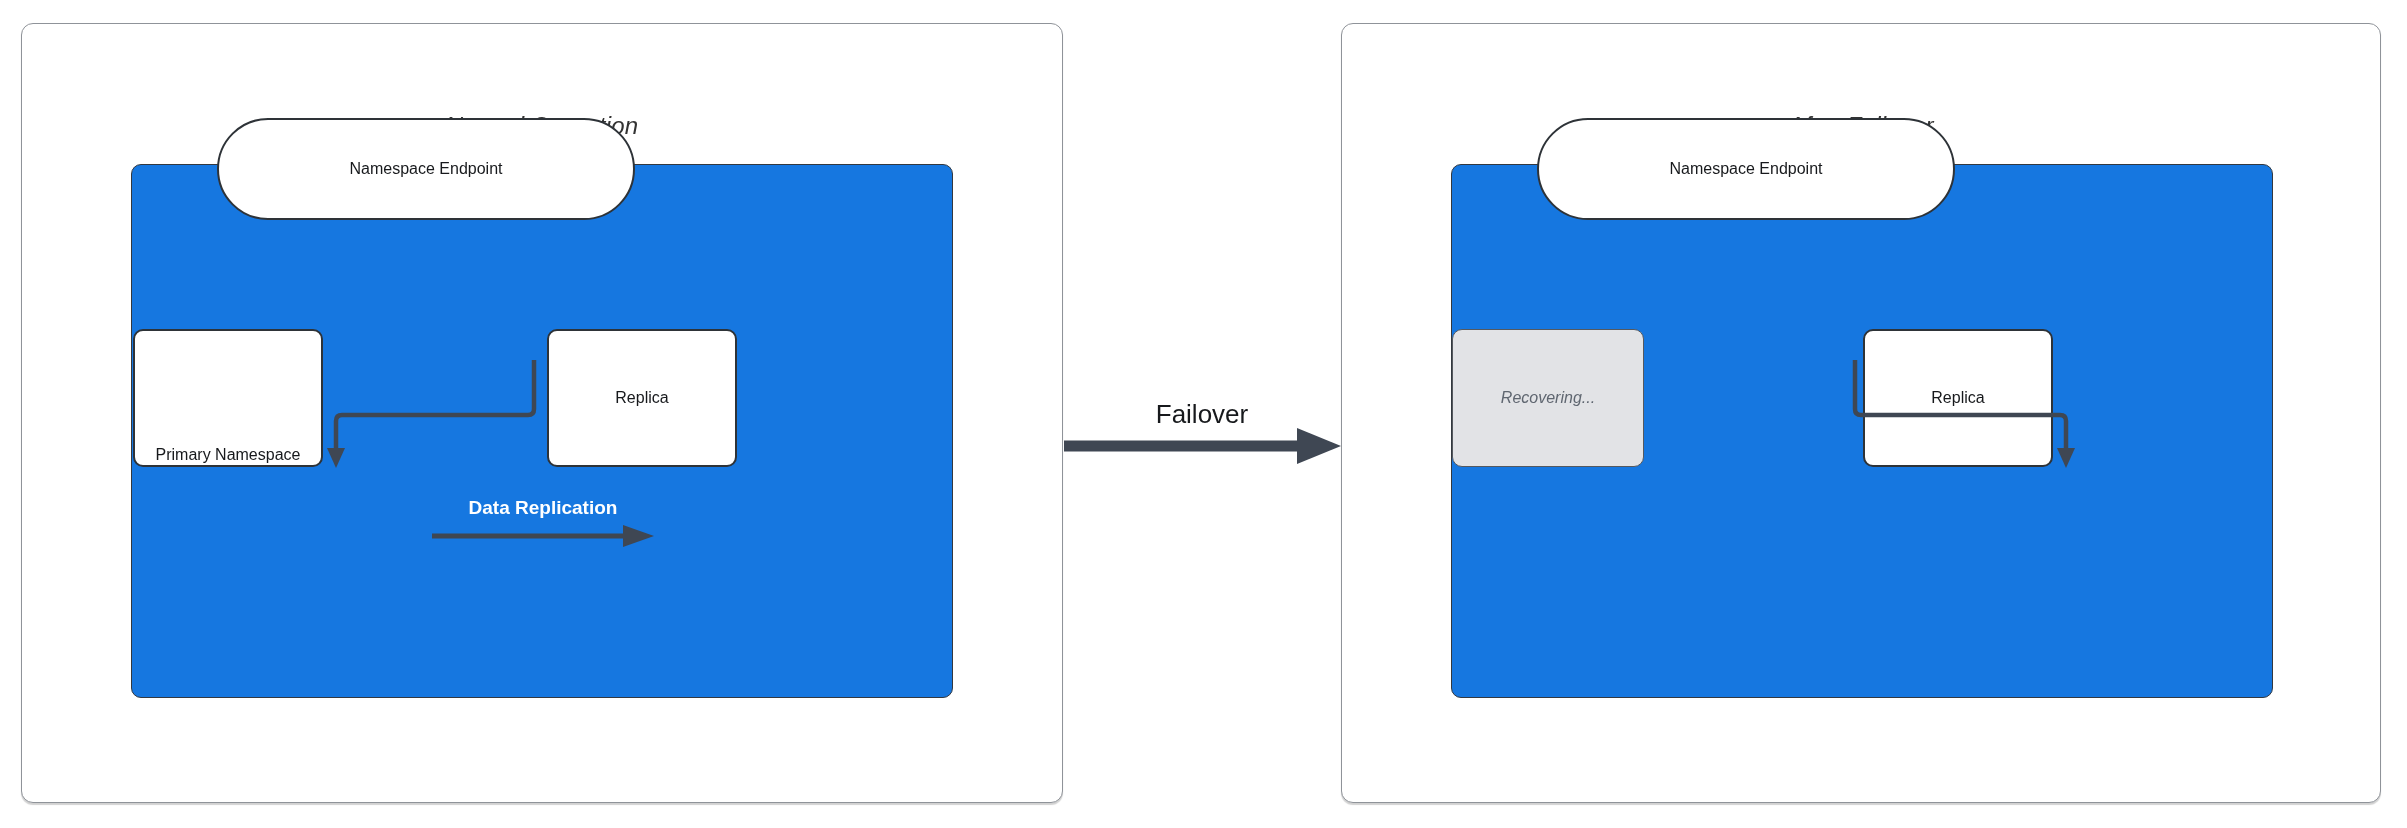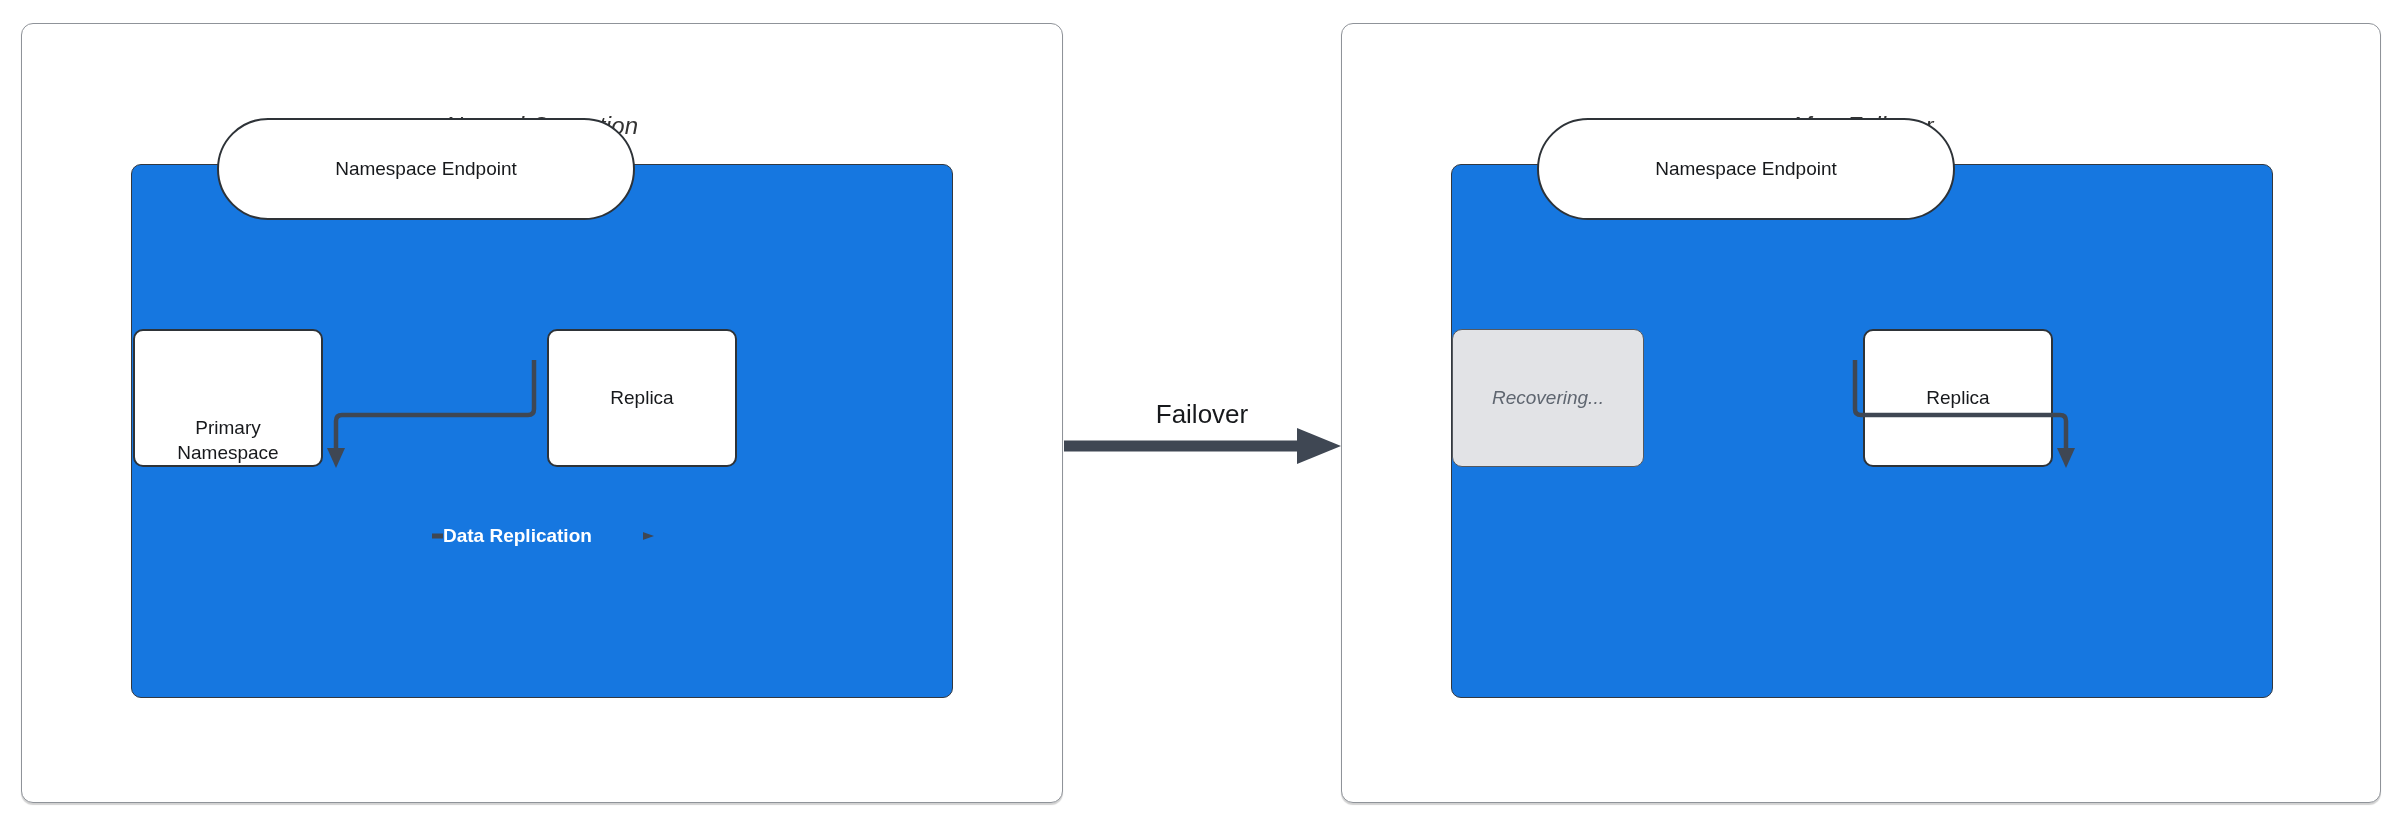--- a/index.html
+++ b/index.html
@@ -29,42 +29,42 @@
   .panel-title{position:absolute;top:88px;left:0;width:100%;text-align:center;
     font-size:24px;font-style:italic;color:var(--title-text);letter-spacing:0.2px;}
 
   .cluster{position:absolute;top:140px;width:822px;height:534px;
     background:var(--container-blue);border:1px solid #33383f;border-radius:10px;}
   .panel.left .cluster{left:109px;}
   .panel.right .cluster{left:109px;}
 
   .node{position:absolute;display:flex;align-items:center;justify-content:center;
     text-align:center;background:var(--node-white);border:2px solid var(--node-border);
-    color:var(--label-text);font-size:19px;line-height:1.32;}
+    color:var(--label-text);font-size:16px;line-height:1.32;}
 
   .stadium{width:418px;height:102px;border-radius:51px;}
   .panel .stadium{left:195px;top:94px;}
 
   .box{width:190px;height:138px;border-radius:10px;}
 
   .panel.left .box.primary{left:111px;top:305px;align-items:flex-end;}
   .panel.left .box.replica{left:525px;top:305px;}
 
   .panel.right .box.recovering{left:110px;top:305px;width:192px;
     background:var(--recovering-fill);border:1.5px solid var(--recovering-border);
     color:var(--recovering-text);font-style:italic;}
   .panel.right .box.replica{left:521px;top:305px;}
 
   svg.edges{position:absolute;left:0;top:0;width:2407px;height:828px;
     pointer-events:none;}
   svg.edges path{stroke:var(--connector);fill:none;}
   svg.edges polygon{fill:var(--connector);stroke:none;}
 
   .edge-label{position:absolute;white-space:nowrap;}
-  .edge-label.replication{left:443px;top:523px;width:200px;text-align:left;
+  .edge-label.replication{left:443px;top:495px;width:200px;text-align:center;
     background:var(--container-blue);color:var(--replication-text);
     font-size:19px;font-weight:bold;padding:2px 0;}
   .edge-label.failover{left:1102px;top:399px;width:200px;text-align:center;
     color:var(--label-text);font-size:26px;}
 </style>
 </head>
 <body>
 
 <div class="canvas">
 

